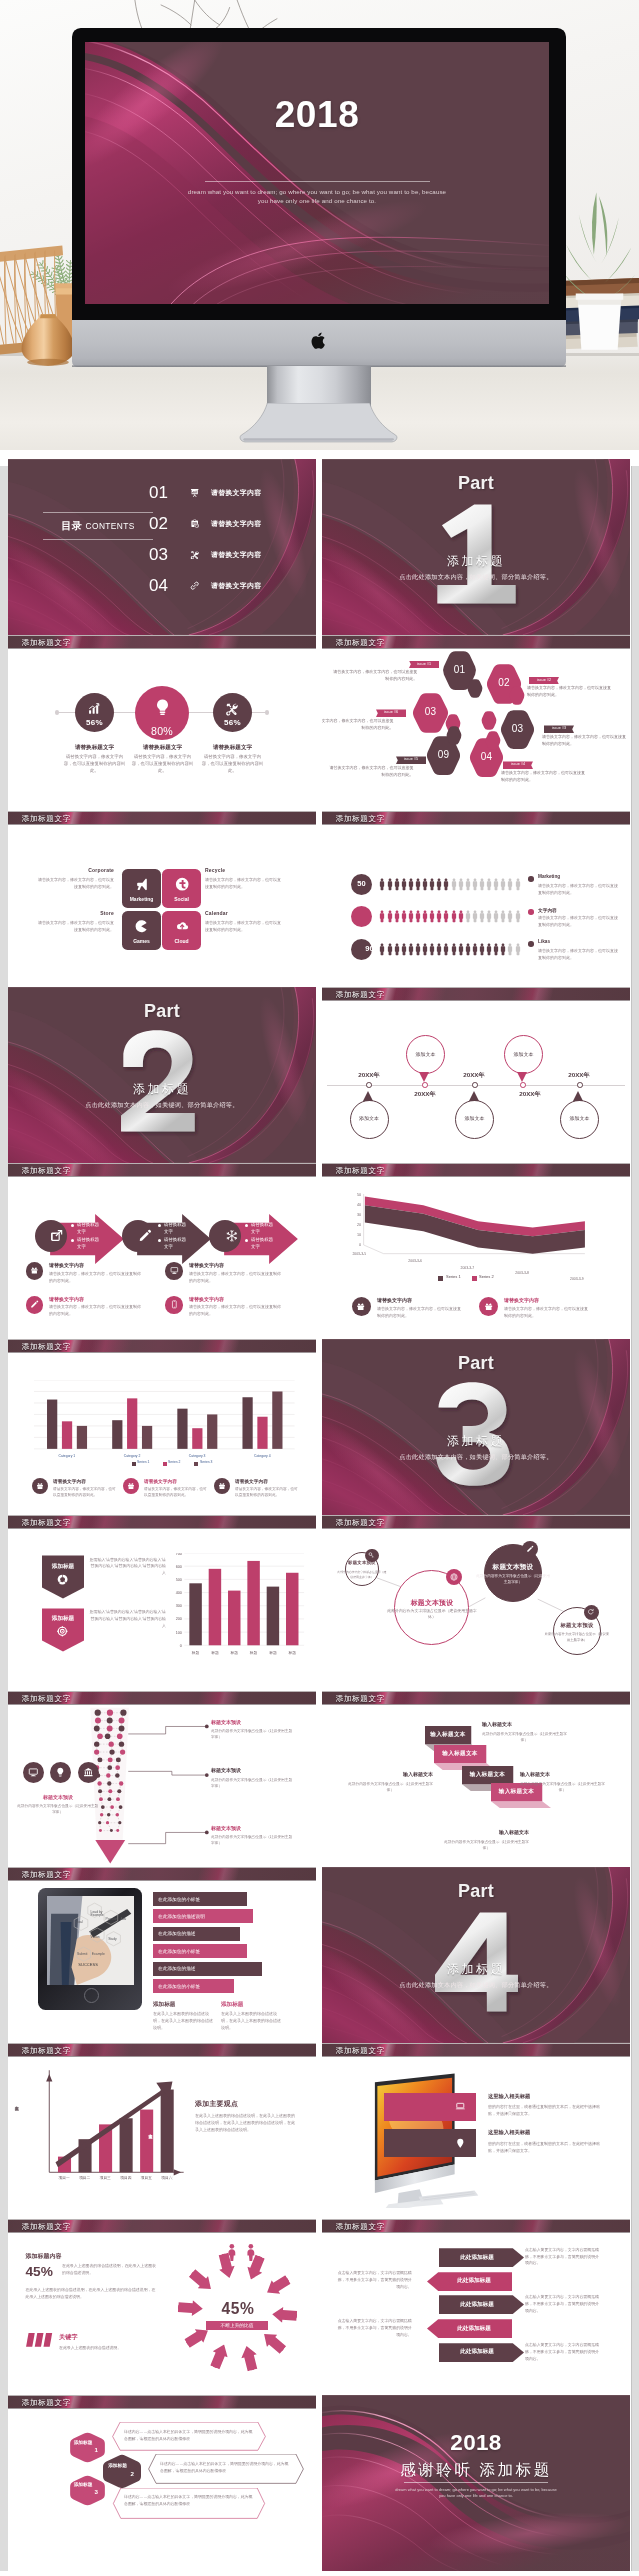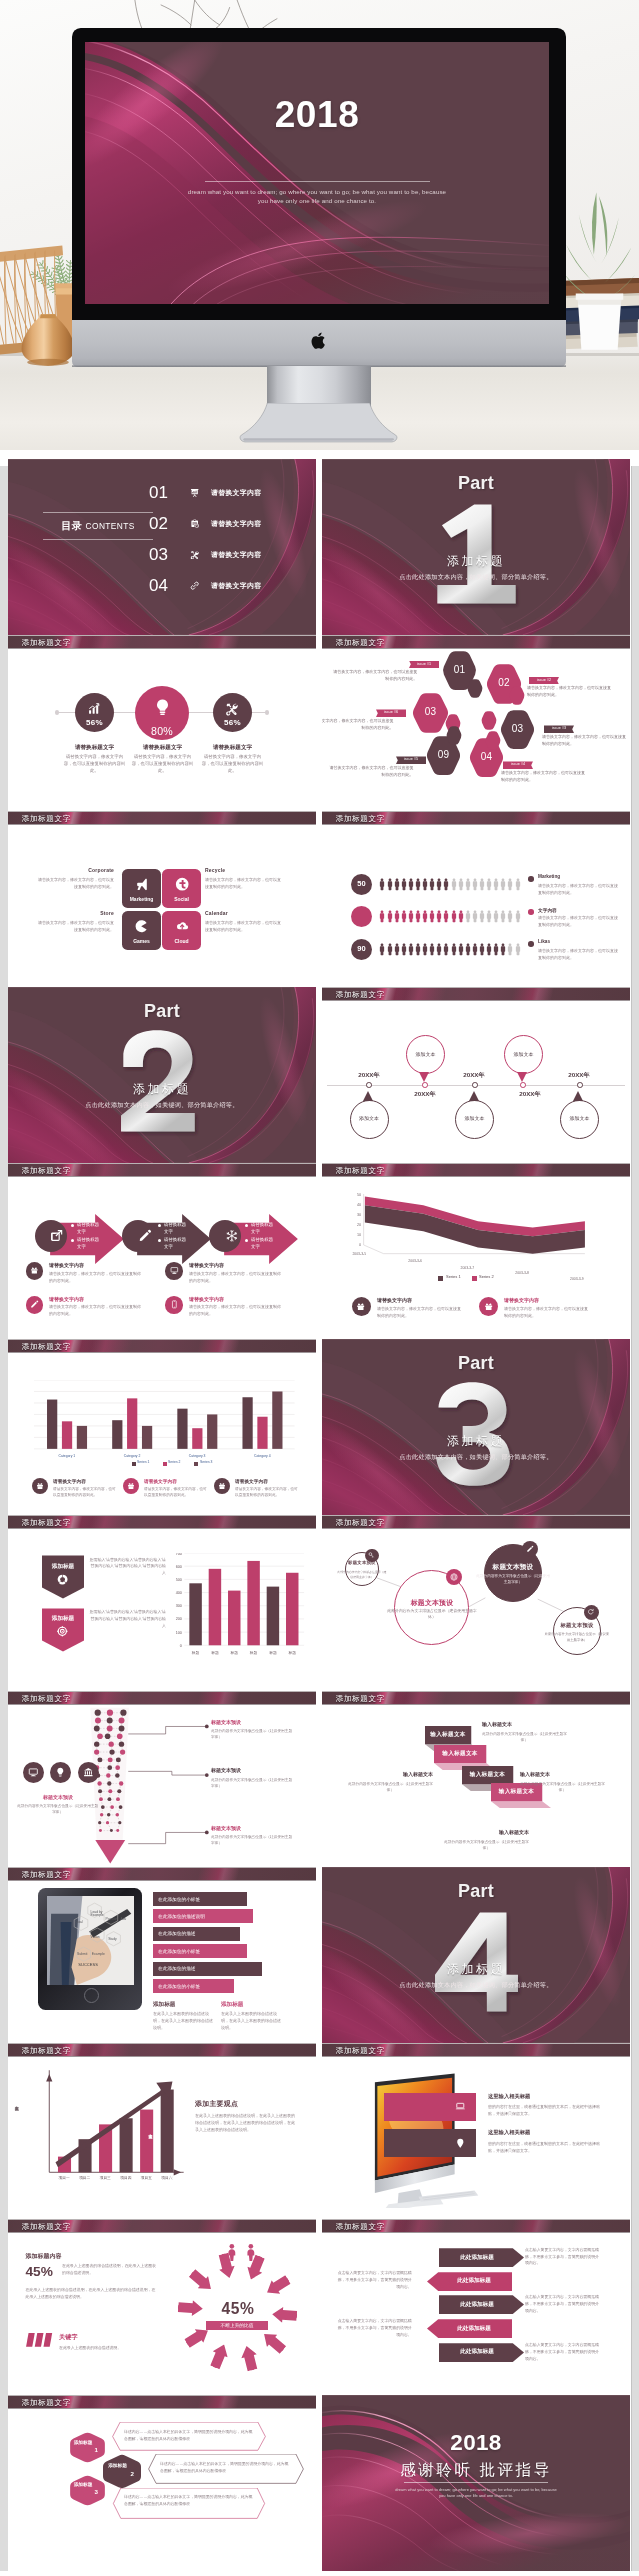--- a/index.html
+++ b/index.html
@@ -895,21 +895,21 @@
         <svg viewBox="0 0 11 24" width="5.9" height="14.4" style="position:absolute;left:185px;top:84px" fill="#c9c6c6">
           <path d="M5.6 1.2c1.5 0 2.7 1.2 2.7 2.7S7.1 6.6 5.6 6.6 2.9 5.4 2.9 3.9 4.1 1.2 5.6 1.2Z M1.6 8.2c0-1 .9-1.6 2-1.6h4c1.1 0 2 .6 2 1.6v7.6c0 .5-.4.9-.9.9H8.2v5.6c0 .5-.4.9-.9.9H3.9c-.5 0-.9-.4-.9-.9v-5.6H2.5c-.5 0-.9-.4-.9-.9Z"></path>
         </svg>
         <svg viewBox="0 0 11 24" width="5.9" height="14.4" style="position:absolute;left:193px;top:84px" fill="#c9c6c6">
           <path d="M5.6 1.2c1.5 0 2.7 1.2 2.7 2.7S7.1 6.6 5.6 6.6 2.9 5.4 2.9 3.9 4.1 1.2 5.6 1.2Z M1.6 8.2c0-1 .9-1.6 2-1.6h4c1.1 0 2 .6 2 1.6v7.6c0 .5-.4.9-.9.9H8.2v5.6c0 .5-.4.9-.9.9H3.9c-.5 0-.9-.4-.9-.9v-5.6H2.5c-.5 0-.9-.4-.9-.9Z"></path>
         </svg>
         <div style="position:absolute;left:206px;top:84px;width:5.6px;height:5.6px;border-radius:50%;background:#bd3f6b"></div>
         <div style="position:absolute;left:216px;top:82px;font-size:4.7px;font-weight:bold;color:#4c3940">文字内容</div>
         <div style="position:absolute;left:216px;top:90px;width:80px;font-size:4px;line-height:6.2px;color:#8a7d82">请替换文字内容，修改文字内容，也可以直接复制你的内容到此。</div>
         <div style="position:absolute;left:29px;top:114px;width:21px;height:21px;border-radius:50%;background:#5e3f48"></div>
-        <div style="position:absolute;left:29px;top:119px;width:21px;text-align:center;font-size:7.5px;color:#fff;font-weight:bold">90</div>
+        <div style="position:absolute;left:29px;top:119px;width:37px;text-align:center;font-size:7.5px;color:#fff;font-weight:bold">90</div>
         <svg viewBox="0 0 11 24" width="5.9" height="14.4" style="position:absolute;left:57px;top:117px" fill="#5e3f48">
           <path d="M5.6 1.2c1.5 0 2.7 1.2 2.7 2.7S7.1 6.6 5.6 6.6 2.9 5.4 2.9 3.9 4.1 1.2 5.6 1.2Z M1.6 8.2c0-1 .9-1.6 2-1.6h4c1.1 0 2 .6 2 1.6v7.6c0 .5-.4.9-.9.9H8.2v5.6c0 .5-.4.9-.9.9H3.9c-.5 0-.9-.4-.9-.9v-5.6H2.5c-.5 0-.9-.4-.9-.9Z"></path>
         </svg>
         <svg viewBox="0 0 11 24" width="5.9" height="14.4" style="position:absolute;left:65px;top:117px" fill="#5e3f48">
           <path d="M5.6 1.2c1.5 0 2.7 1.2 2.7 2.7S7.1 6.6 5.6 6.6 2.9 5.4 2.9 3.9 4.1 1.2 5.6 1.2Z M1.6 8.2c0-1 .9-1.6 2-1.6h4c1.1 0 2 .6 2 1.6v7.6c0 .5-.4.9-.9.9H8.2v5.6c0 .5-.4.9-.9.9H3.9c-.5 0-.9-.4-.9-.9v-5.6H2.5c-.5 0-.9-.4-.9-.9Z"></path>
         </svg>
         <svg viewBox="0 0 11 24" width="5.9" height="14.4" style="position:absolute;left:72px;top:117px" fill="#5e3f48">
           <path d="M5.6 1.2c1.5 0 2.7 1.2 2.7 2.7S7.1 6.6 5.6 6.6 2.9 5.4 2.9 3.9 4.1 1.2 5.6 1.2Z M1.6 8.2c0-1 .9-1.6 2-1.6h4c1.1 0 2 .6 2 1.6v7.6c0 .5-.4.9-.9.9H8.2v5.6c0 .5-.4.9-.9.9H3.9c-.5 0-.9-.4-.9-.9v-5.6H2.5c-.5 0-.9-.4-.9-.9Z"></path>
         </svg>
         <svg viewBox="0 0 11 24" width="5.9" height="14.4" style="position:absolute;left:79px;top:117px" fill="#5e3f48">
@@ -2062,18 +2062,18 @@
 <path d="M-10 30 C58 14 148 38 208 102 C260 158 330 198 418 200 C456 201 484 194 504 184" stroke="url(#tkL)" stroke-width="2" opacity=".95"></path>
 <path d="M-10 66 C52 50 140 74 198 134 C250 188 318 226 404 228 C442 229 472 222 504 210" stroke="url(#tkL)" stroke-width="1.5" opacity=".8"></path>
 <path d="M-10 104 C46 88 130 112 188 170 C238 220 304 254 390 256 C428 257 462 250 504 236" stroke="url(#tkL)" stroke-width="1.2" opacity=".6"></path>
 <path d="M-10 150 C40 134 118 156 176 210 C222 254 288 282 372 284" stroke="url(#tkL)" stroke-width="1" opacity=".45"></path>
 <path d="M-10 198 C34 182 104 200 158 246 C198 280 254 300 330 302" stroke="url(#tkL)" stroke-width=".9" opacity=".35"></path>
 </g>
 <ellipse cx="120" cy="120" rx="150" ry="36" fill="url(#tkG)" transform="rotate(-20 120 120)"></ellipse>
 <ellipse cx="330" cy="222" rx="160" ry="30" fill="url(#tkG)" transform="rotate(-6 330 222)"></ellipse>
 </svg>
       <div style="position:absolute;left:0;top:35px;width:308px;text-align:center;font-size:22.5px;font-weight:bold;color:#fff;letter-spacing:0.3px;text-shadow:0 1.2px 2.5px rgba(0,0,0,.3)">2018</div>
-      <div style="position:absolute;left:0;top:65px;width:308px;text-align:center;font-size:15.6px;color:#fff;letter-spacing:2.5px;font-weight:300;text-shadow:0 0.6px 1.9px rgba(0,0,0,.3)">感谢聆听 批评指导</div>
+      <div style="position:absolute;left:0;top:65px;width:308px;text-align:center;font-size:15.6px;color:#fff;letter-spacing:2.5px;font-weight:300;text-shadow:0 0.6px 1.9px rgba(0,0,0,.3)">感谢聆听 添加标题</div>
       <div style="position:absolute;left:82px;top:87px;width:144px;height:0.6px;background:rgba(255,255,255,.55)"></div>
       <div style="position:absolute;left:56px;top:92px;width:196px;text-align:center;font-size:4px;line-height:6px;color:#ded2d5"><span>dream what you want to dream; go where you want to go; be what you want to be, because</span><br><span>you have only one life and one chance to.</span></div>
     </div>
 </div>
 
 
 </body></html>

